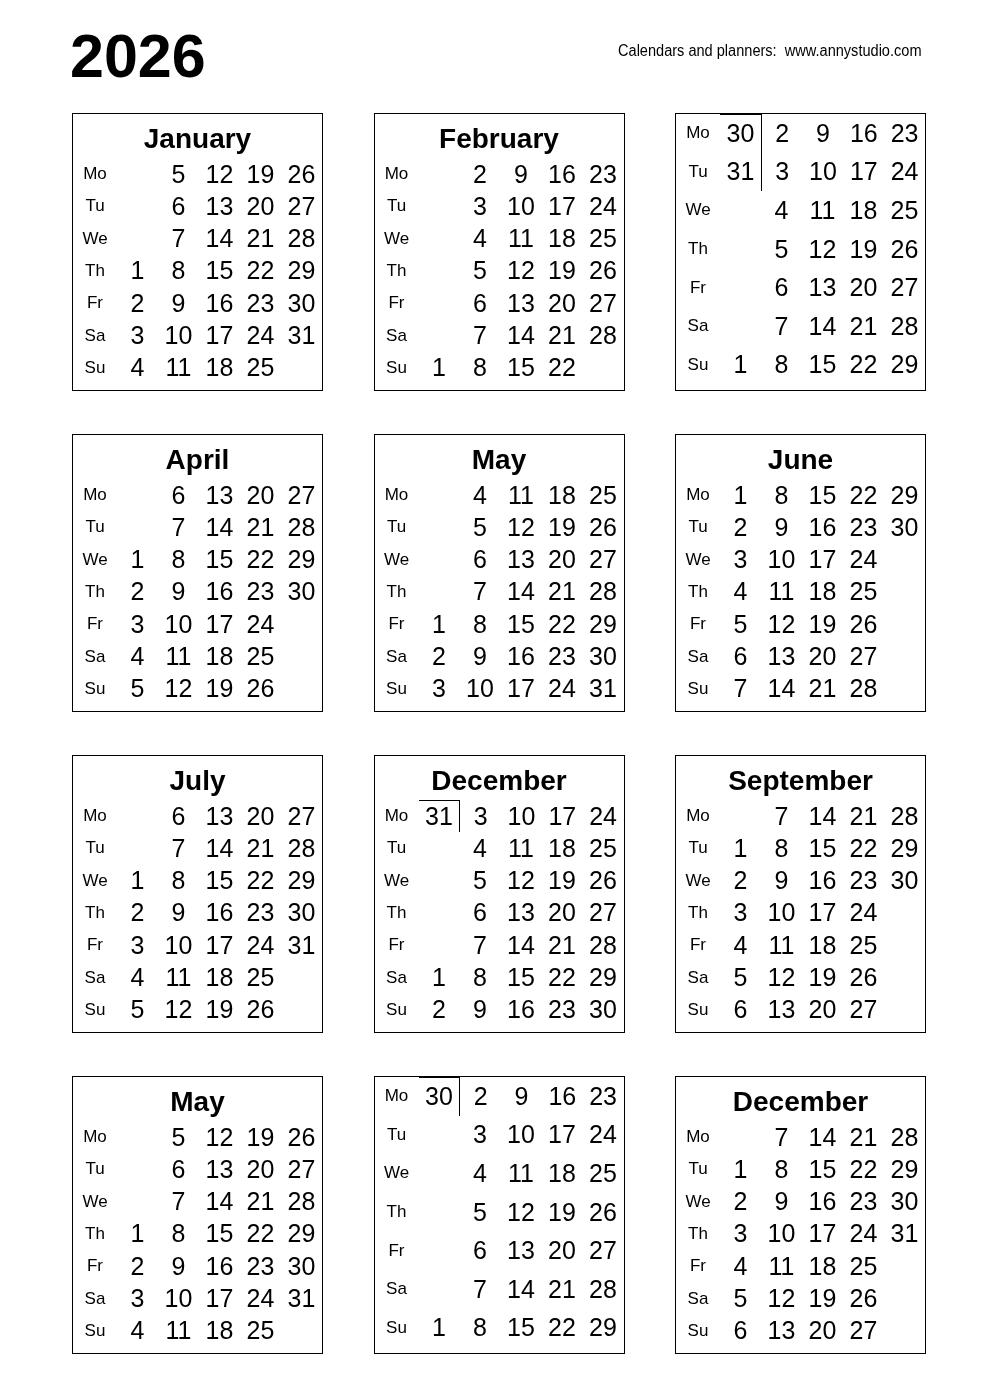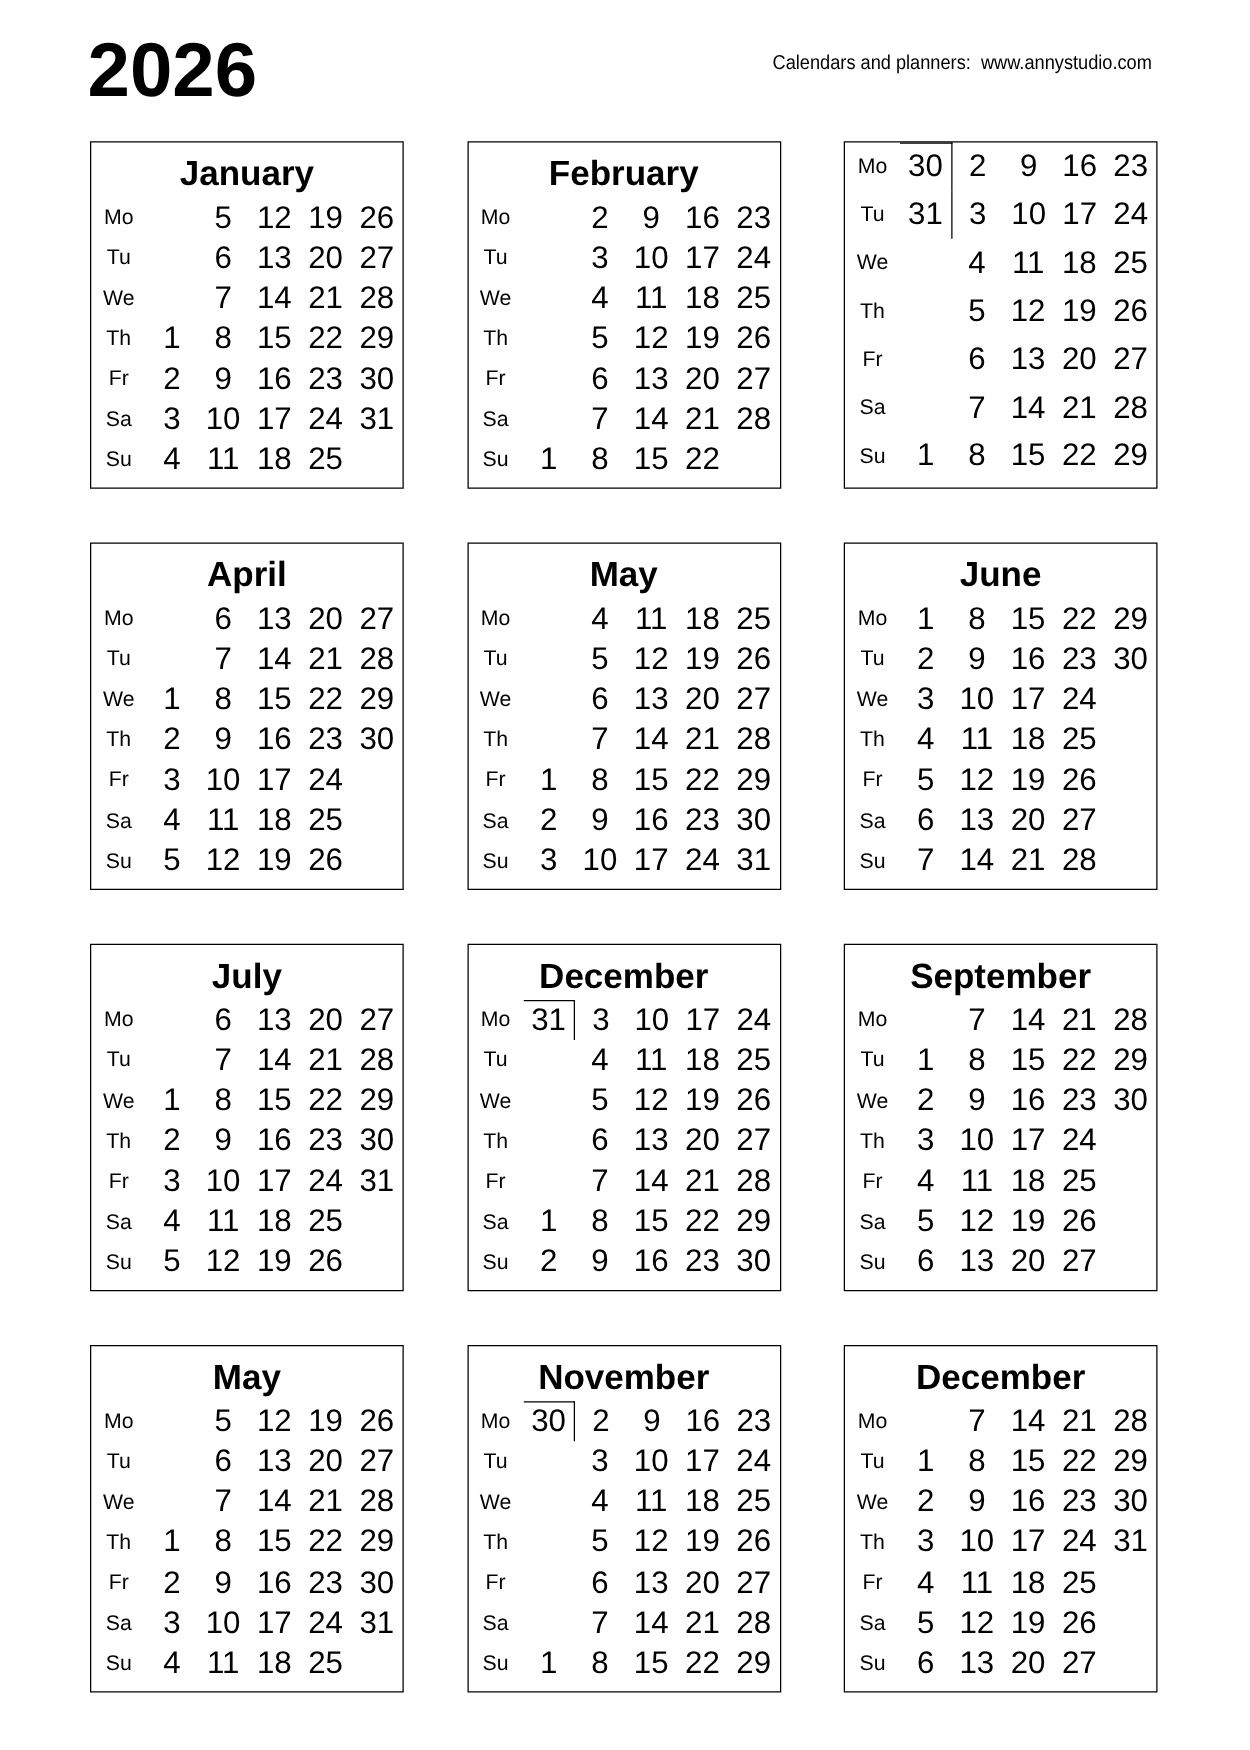--- a/index.html
+++ b/index.html
@@ -848,21 +848,20 @@
             <span class="day-cell">11</span>
             <span class="day-cell">18</span>
             <span class="day-cell">25</span>
             <span class="day-cell"></span>
           </div>
         </div>
       </div>
   </div>
 
   <div class="month-box">
-    <div class="month-title">November</div>
     <div class="month-rows">
         <div class="day-row">
           <span class="day-label">Mo</span>
           <div class="day-cells">
             <span class="day-cell ovf-right ovf-top">30</span>
             <span class="day-cell">2</span>
             <span class="day-cell">9</span>
             <span class="day-cell">16</span>
             <span class="day-cell">23</span>
           </div>

